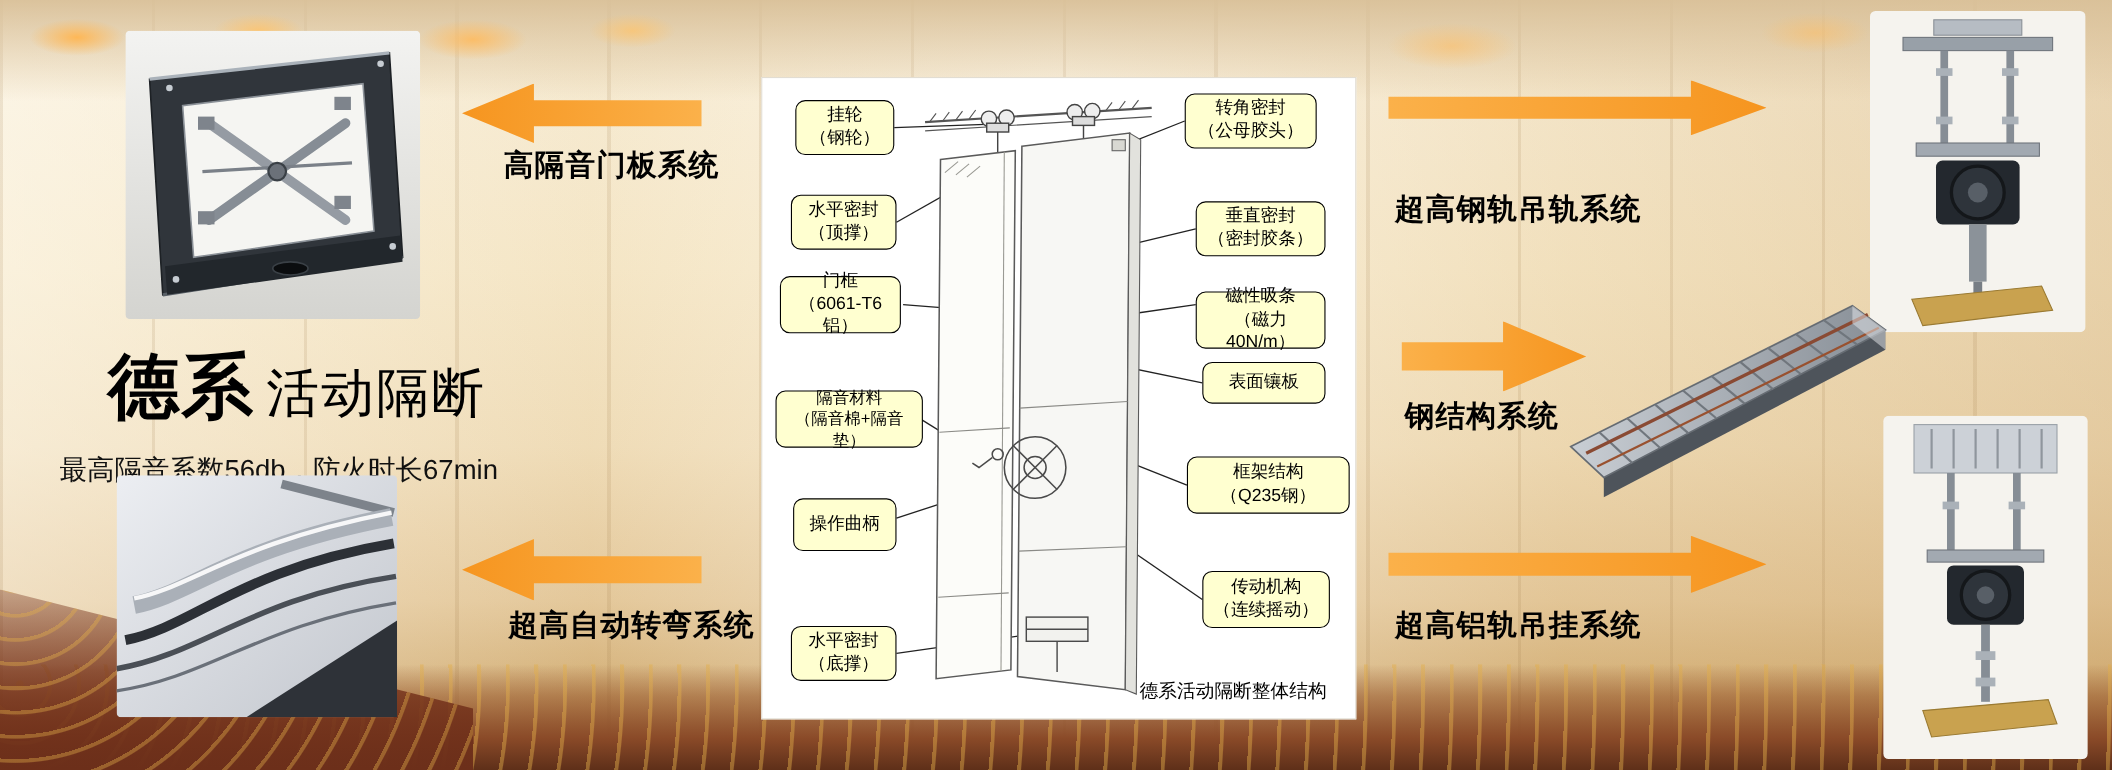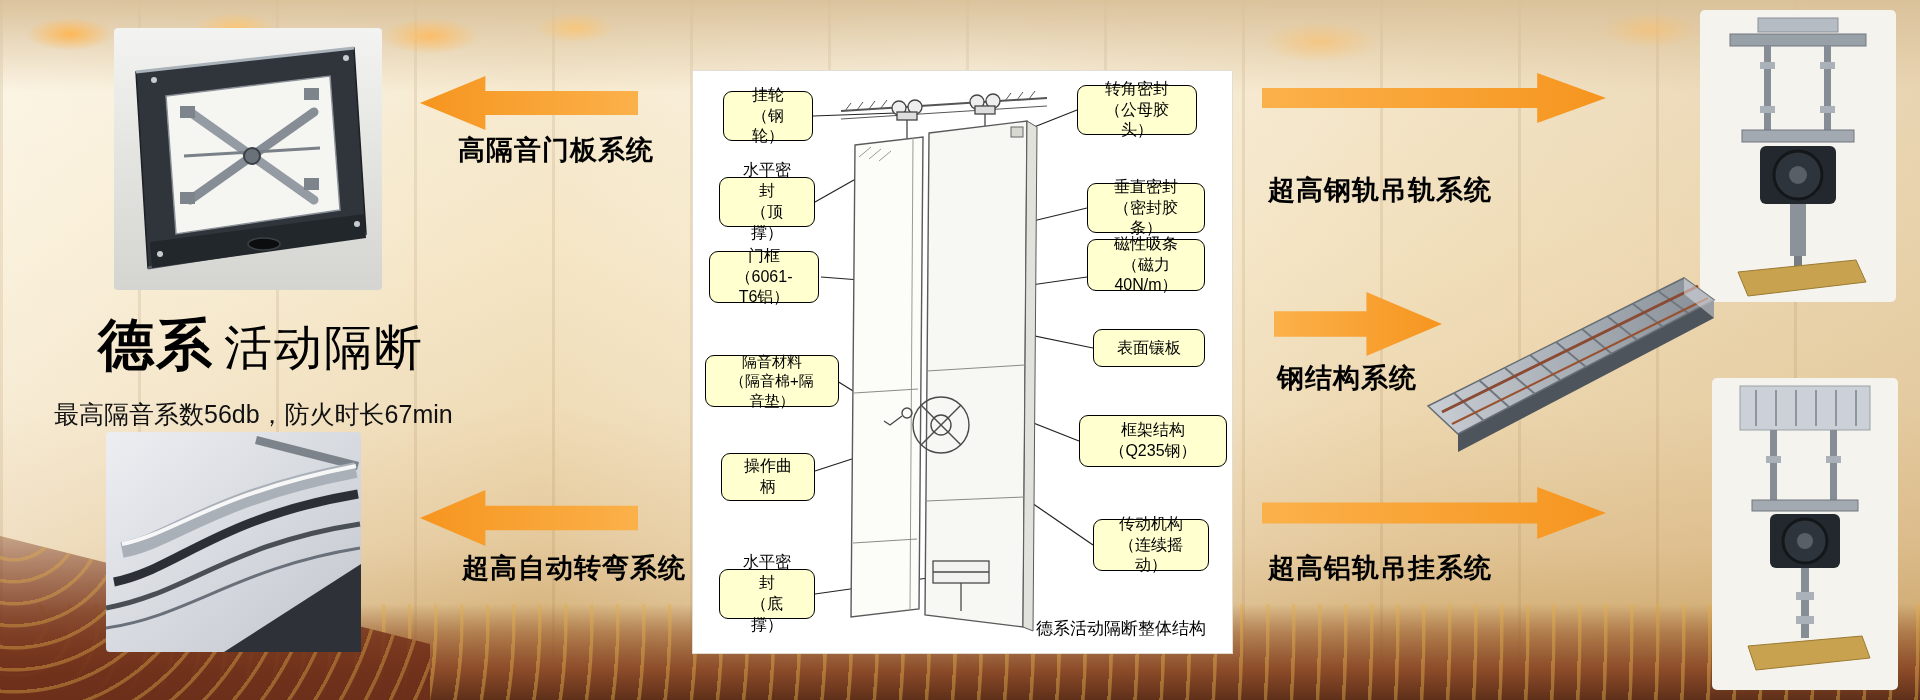--- a/index.html
+++ b/index.html
@@ -34,36 +34,36 @@
     background:
       repeating-radial-gradient(circle at 14px 14px, rgba(226,174,74,.4) 0 3px, rgba(0,0,0,0) 4px 22px),
       linear-gradient(180deg, rgba(125,55,30,.15), rgba(120,52,28,.8) 55%, #6c2f1a);
   }
   
   .photo{position:absolute;}
   .photo svg{display:block;}
   
   .title-block{position:absolute;left:98px;top:308px;width:560px;color:#000;}
   .title-line{white-space:nowrap;}
-  .title-brand{font-size:56px;font-weight:800;letter-spacing:2px;}
+  .title-brand{font-size:65px;font-weight:800;letter-spacing:2px;}
   .title-name{font-size:48px;font-weight:500;letter-spacing:2px;margin-left:10px;}
   .subtitle{margin-top:14px;margin-left:-44px;font-size:25px;font-weight:400;color:#111;white-space:nowrap;}
   
   .arrow{position:absolute;background:linear-gradient(90deg,#fbb14a,#f6951f);}
   .arrow.left{clip-path:polygon(0 50%,30% 0,30% 28%,100% 28%,100% 72%,30% 72%,30% 100%);
     background:linear-gradient(270deg,#fbb14a,#f6951f);}
   .arrow.right-long{clip-path:polygon(0 30%,80% 30%,80% 0,100% 50%,80% 100%,80% 70%,0 70%);}
   .arrow.right-short{clip-path:polygon(0 30%,55% 30%,55% 0,100% 50%,55% 100%,55% 70%,0 70%);}
   .sys-label{position:absolute;font-size:27px;font-weight:900;color:#000;white-space:nowrap;letter-spacing:1px;}
   
   .diagram-panel{position:absolute;left:692px;top:70px;width:539px;height:582px;background:#fff;border:1px solid #e2ddd2;}
   .sketch{position:absolute;left:0;top:0;}
   .callout{position:absolute;background:#ffffd0;border:1.6px solid #000;border-radius:9px;
     display:flex;flex-direction:column;align-items:center;justify-content:center;
-    font-size:16px;line-height:1.3;text-align:center;color:#000;padding:2px 19px;box-sizing:border-box;}
+    font-size:16px;line-height:1.3;text-align:center;color:#000;padding:2px 3px;box-sizing:border-box;}
   .diagram-caption{position:absolute;left:330px;top:546px;width:196px;font-size:17px;color:#000;text-align:center;white-space:nowrap;}
 </style>
 </head>
 <body>
 
 <div class="stage">
 
   <div class="bg-walls"></div>
   <div class="bg-ceiling"></div>
   <div class="bg-carpet"></div>
@@ -222,21 +222,21 @@
     </div>
 
     <div class="callout" style="left:384px;top:14px;width:120px;height:50px;">
       <span>转角密封</span>
       <span>（公母胶头）</span>
     </div>
     <div class="callout" style="left:394px;top:112px;width:118px;height:50px;">
       <span>垂直密封</span>
       <span>（密封胶条）</span>
     </div>
-    <div class="callout" style="left:394px;top:168px;width:118px;height:52px;text-align:center;">
+    <div class="callout" style="left:394px;top:194px;width:118px;height:52px;text-align:center;">
       <span>磁性吸条</span>
       <span>（磁力40N/m）</span>
     </div>
     <div class="callout" style="left:400px;top:258px;width:112px;height:38px;">
       <span>表面镶板</span>
       <span></span>
     </div>
     <div class="callout" style="left:386px;top:344px;width:148px;height:52px;">
       <span>框架结构</span>
       <span>（Q235钢）</span>

